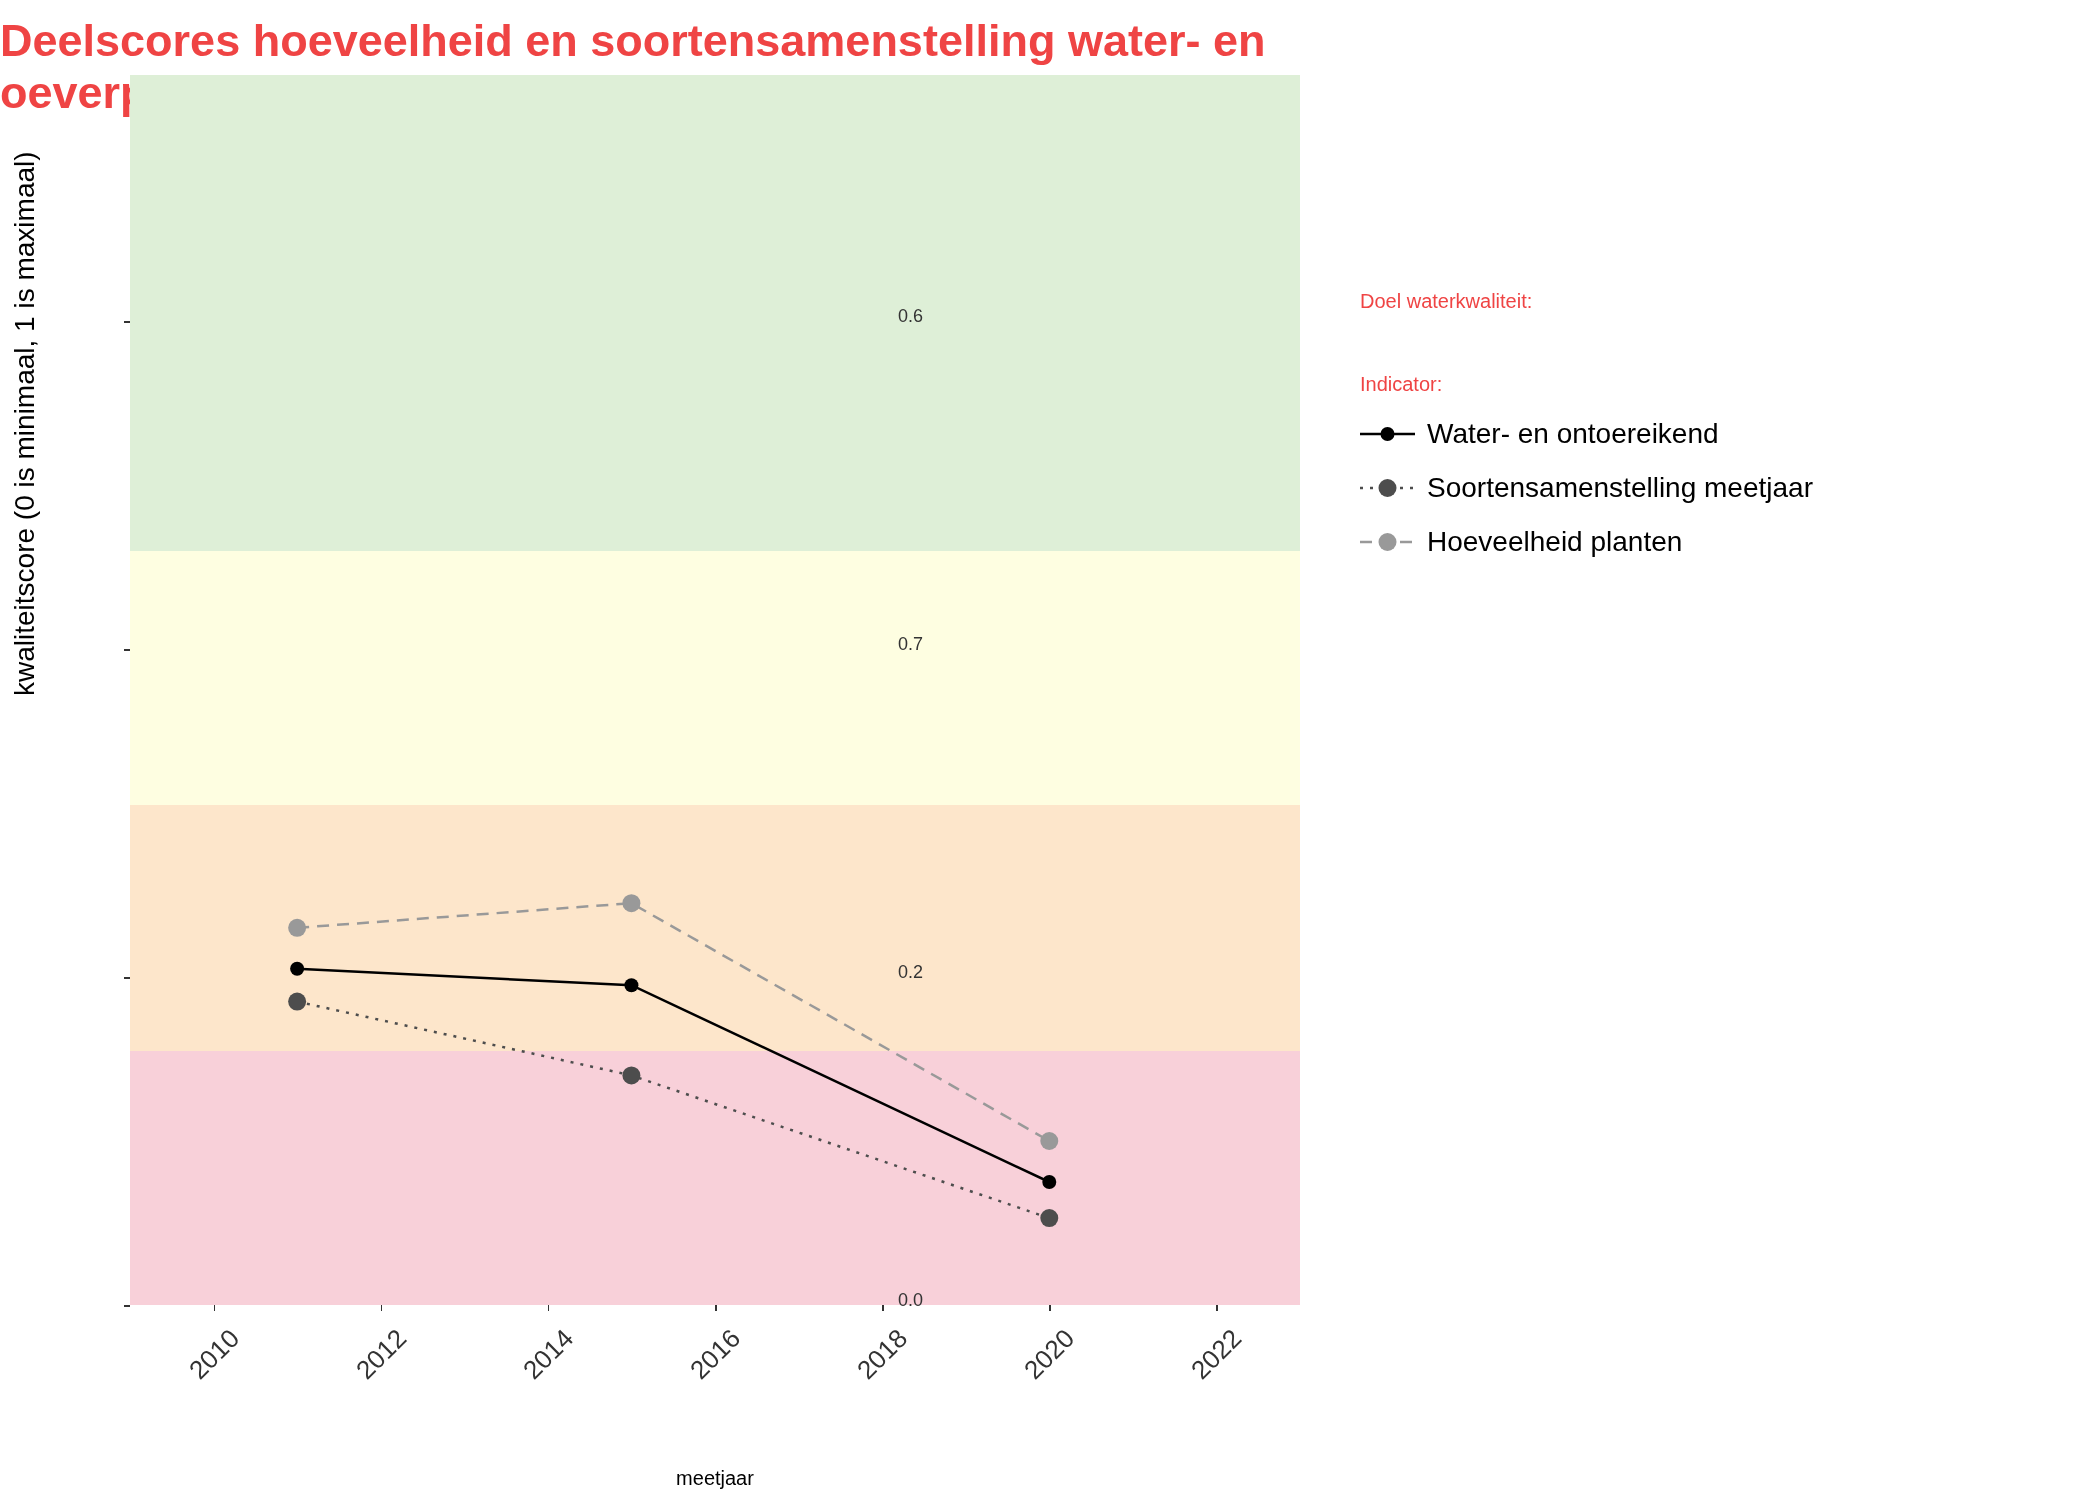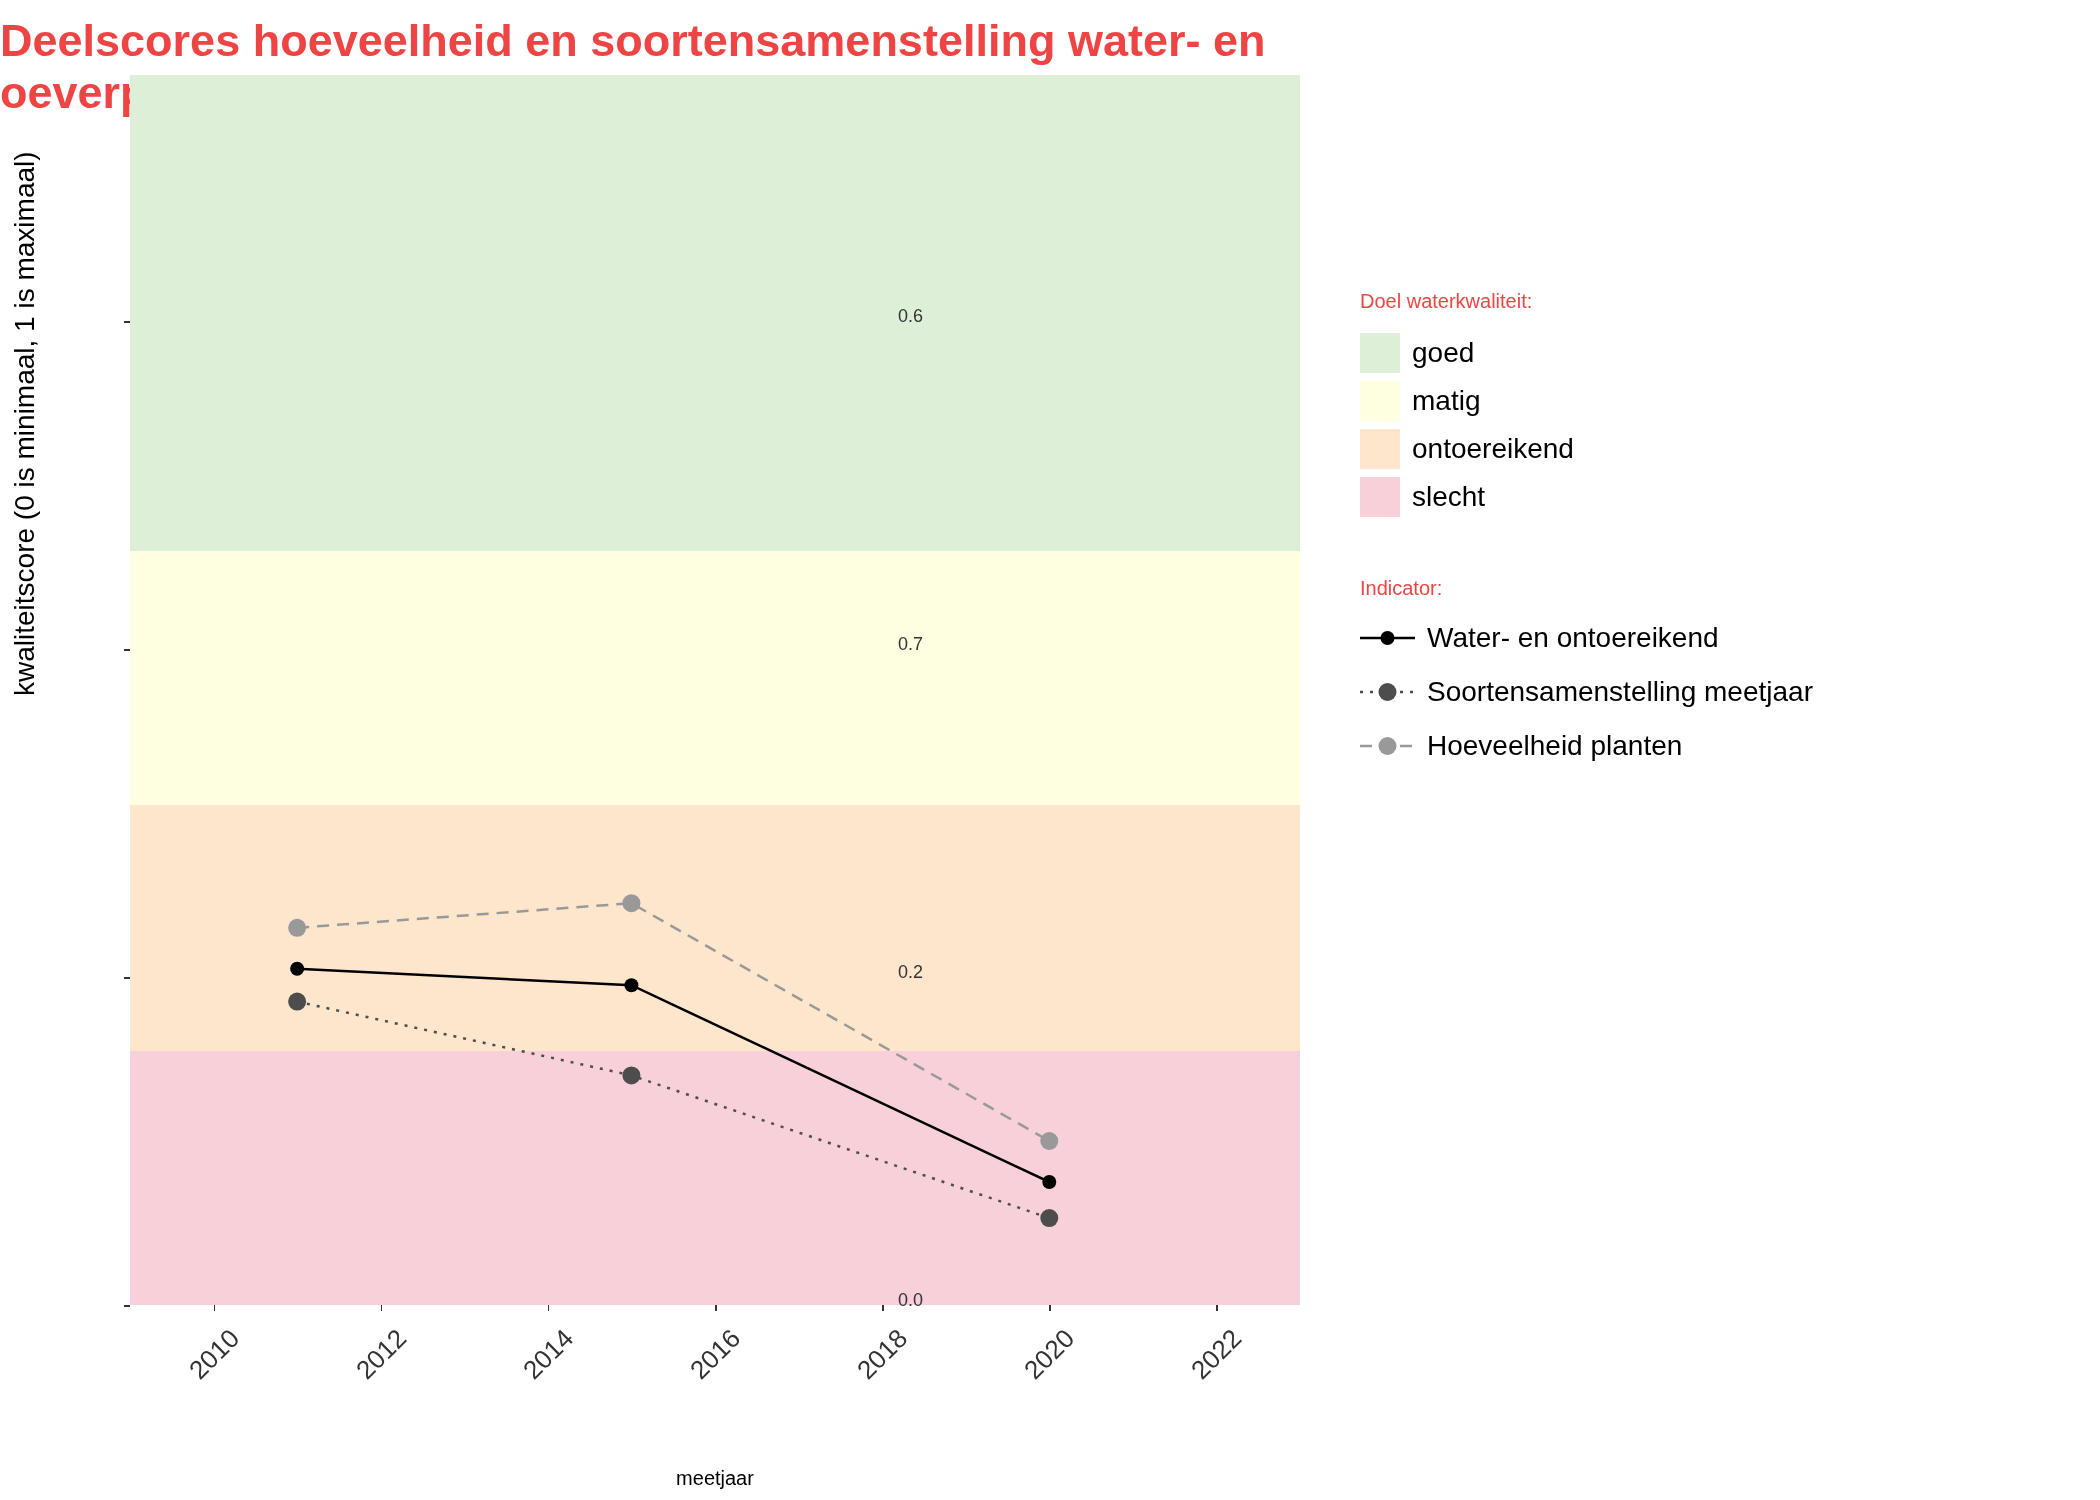--- a/index.html
+++ b/index.html
@@ -189,38 +189,20 @@
       <div class="x-tick-mark" style="left: 882.143px;"></div>
       <div class="x-tick" style="left: 989.286px; top: 1323px; width: 70px;">2020</div>
       <div class="x-tick-mark" style="left: 1049.29px;"></div>
       <div class="x-tick" style="left: 1156.43px; top: 1323px; width: 70px;">2022</div>
       <div class="x-tick-mark" style="left: 1216.43px;"></div>
     </div>
 
   <div class="legend">
     <div class="legend-section">
       <div class="legend-title">Doel waterkwaliteit:</div>
-      <div id="legend-bands">
-          <div class="legend-item">
-            <div class="legend-swatch" style="background: rgb(222, 239, 215);"></div>
-            <span class="legend-label">goed</span>
-          </div>
-          <div class="legend-item">
-            <div class="legend-swatch" style="background: rgb(254, 254, 225);"></div>
-            <span class="legend-label">matig</span>
-          </div>
-          <div class="legend-item">
-            <div class="legend-swatch" style="background: rgb(253, 230, 203);"></div>
-            <span class="legend-label">ontoereikend</span>
-          </div>
-          <div class="legend-item">
-            <div class="legend-swatch" style="background: rgb(248, 208, 217);"></div>
-            <span class="legend-label">slecht</span>
-          </div>
-        </div>
     </div>
     <div class="legend-section">
       <div class="legend-title">Indicator:</div>
       <div id="legend-indicators">
           <div class="legend-line-item">
             <div class="legend-line-swatch"><svg width="55" height="36">
                 <line x1="0" x2="55" y1="18" y2="18" stroke="#000000" stroke-width="2.5"></line>
                 <circle cx="27.5" cy="18" r="7" fill="#000000"></circle>
               </svg></div>
             <span class="legend-label">Water- en ontoereikend</span>

